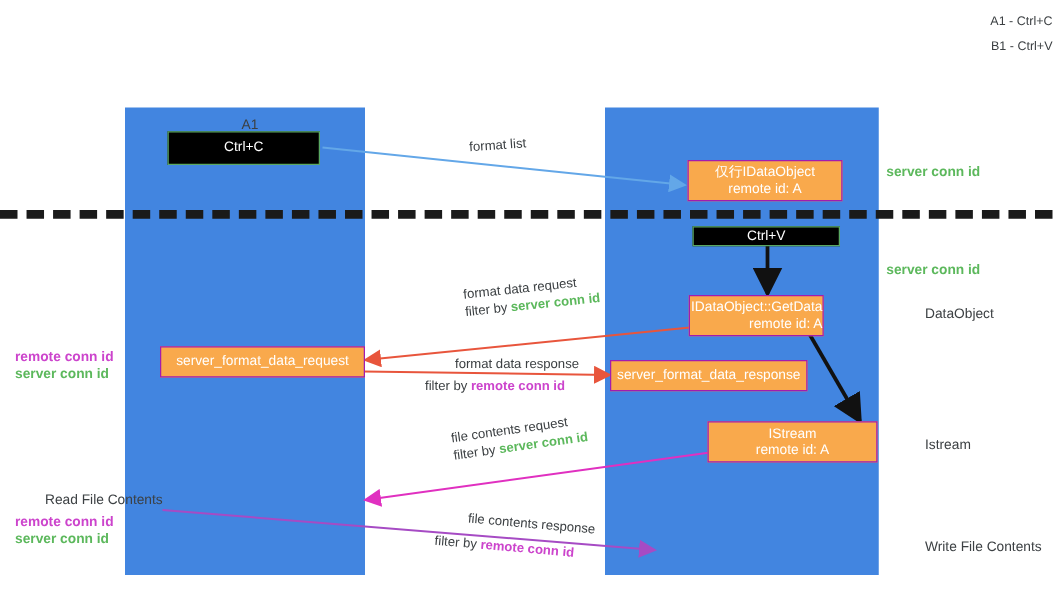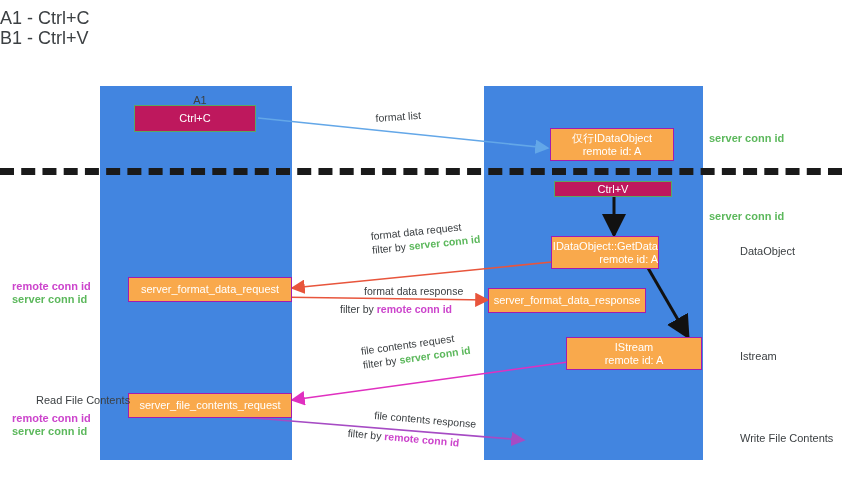--- a/index.html
+++ b/index.html
@@ -1,30 +1,30 @@
 <!DOCTYPE html>
 <html><head>
 <meta charset="utf-8">
 <style>
   html,body{margin:0;padding:0;background:#fff;}
   body{width:842px;height:485px;position:relative;overflow:hidden;
        font-family:"Liberation Sans","DejaVu Sans",sans-serif;color:#3c4043;}
   #stage{position:absolute;left:0;top:0;width:842px;height:485px;}
 
-  .title{position:absolute;left:0;top:8px;width:842px;text-align:left;
-         font-size:18px;line-height:20px;color:#3c4043;}
+  .title{position:absolute;left:0;top:8px;width:842px;text-align:right;
+         font-size:10px;line-height:20px;color:#3c4043;}
 
   .col-head{position:absolute;text-align:center;font-size:11px;line-height:13px;color:#3c4043;margin-top:36px;}
 
   .lane{position:absolute;background:#4285e0;}
 
   .node{position:absolute;box-sizing:border-box;display:flex;flex-direction:column;
         align-items:center;justify-content:center;text-align:center;
         font-size:11px;line-height:13px;color:#ffffff;}
-  .node.green{background:#be185d;border:1px solid #5aa862;}
+  .node.green{background:#000000;border:1px solid #5aa862;}
   .node.orange{background:#f9a košice;}
   .node.orange{background:#f9a94c;border:1px solid #a21caf;}
 
   .sidelabel{position:absolute;font-size:11px;line-height:14px;}
   .green-txt{color:#5cb85c;font-weight:bold;}
   .magenta-txt{color:#cc44cc;font-weight:bold;}
   .plain-txt{color:#3c4043;margin-left:28px;}
 
   .arrowlabel{position:absolute;font-size:10.5px;line-height:14px;color:#3c4043;
               white-space:nowrap;transform-origin:left top;}
@@ -112,23 +112,20 @@
 
   <div class="node orange" style="left:488px;top:288px;width:158px;height:25px;">
     <div>server_format_data_response</div>
   </div>
 
   <div class="node orange" style="left:566px;top:337px;width:136px;height:33px;">
     <div>IStream</div>
     <div>remote id: A</div>
   </div>
 
-  <div class="node orange" style="left:128px;top:393px;width:164px;height:25px;">
-    <div>server_file_contents_request</div>
-  </div>
 
 
   <div class="arrowlabel" style="left:375px;top:111px;transform:rotate(-4deg);">
     <span>format list</span>
   </div>
 
   <div class="arrowlabel" style="left:370px;top:229px;transform:rotate(-6deg);">
     <div>format data request</div>
     <div>
       <span>filter by </span><span class="green-txt">server conn id</span>

